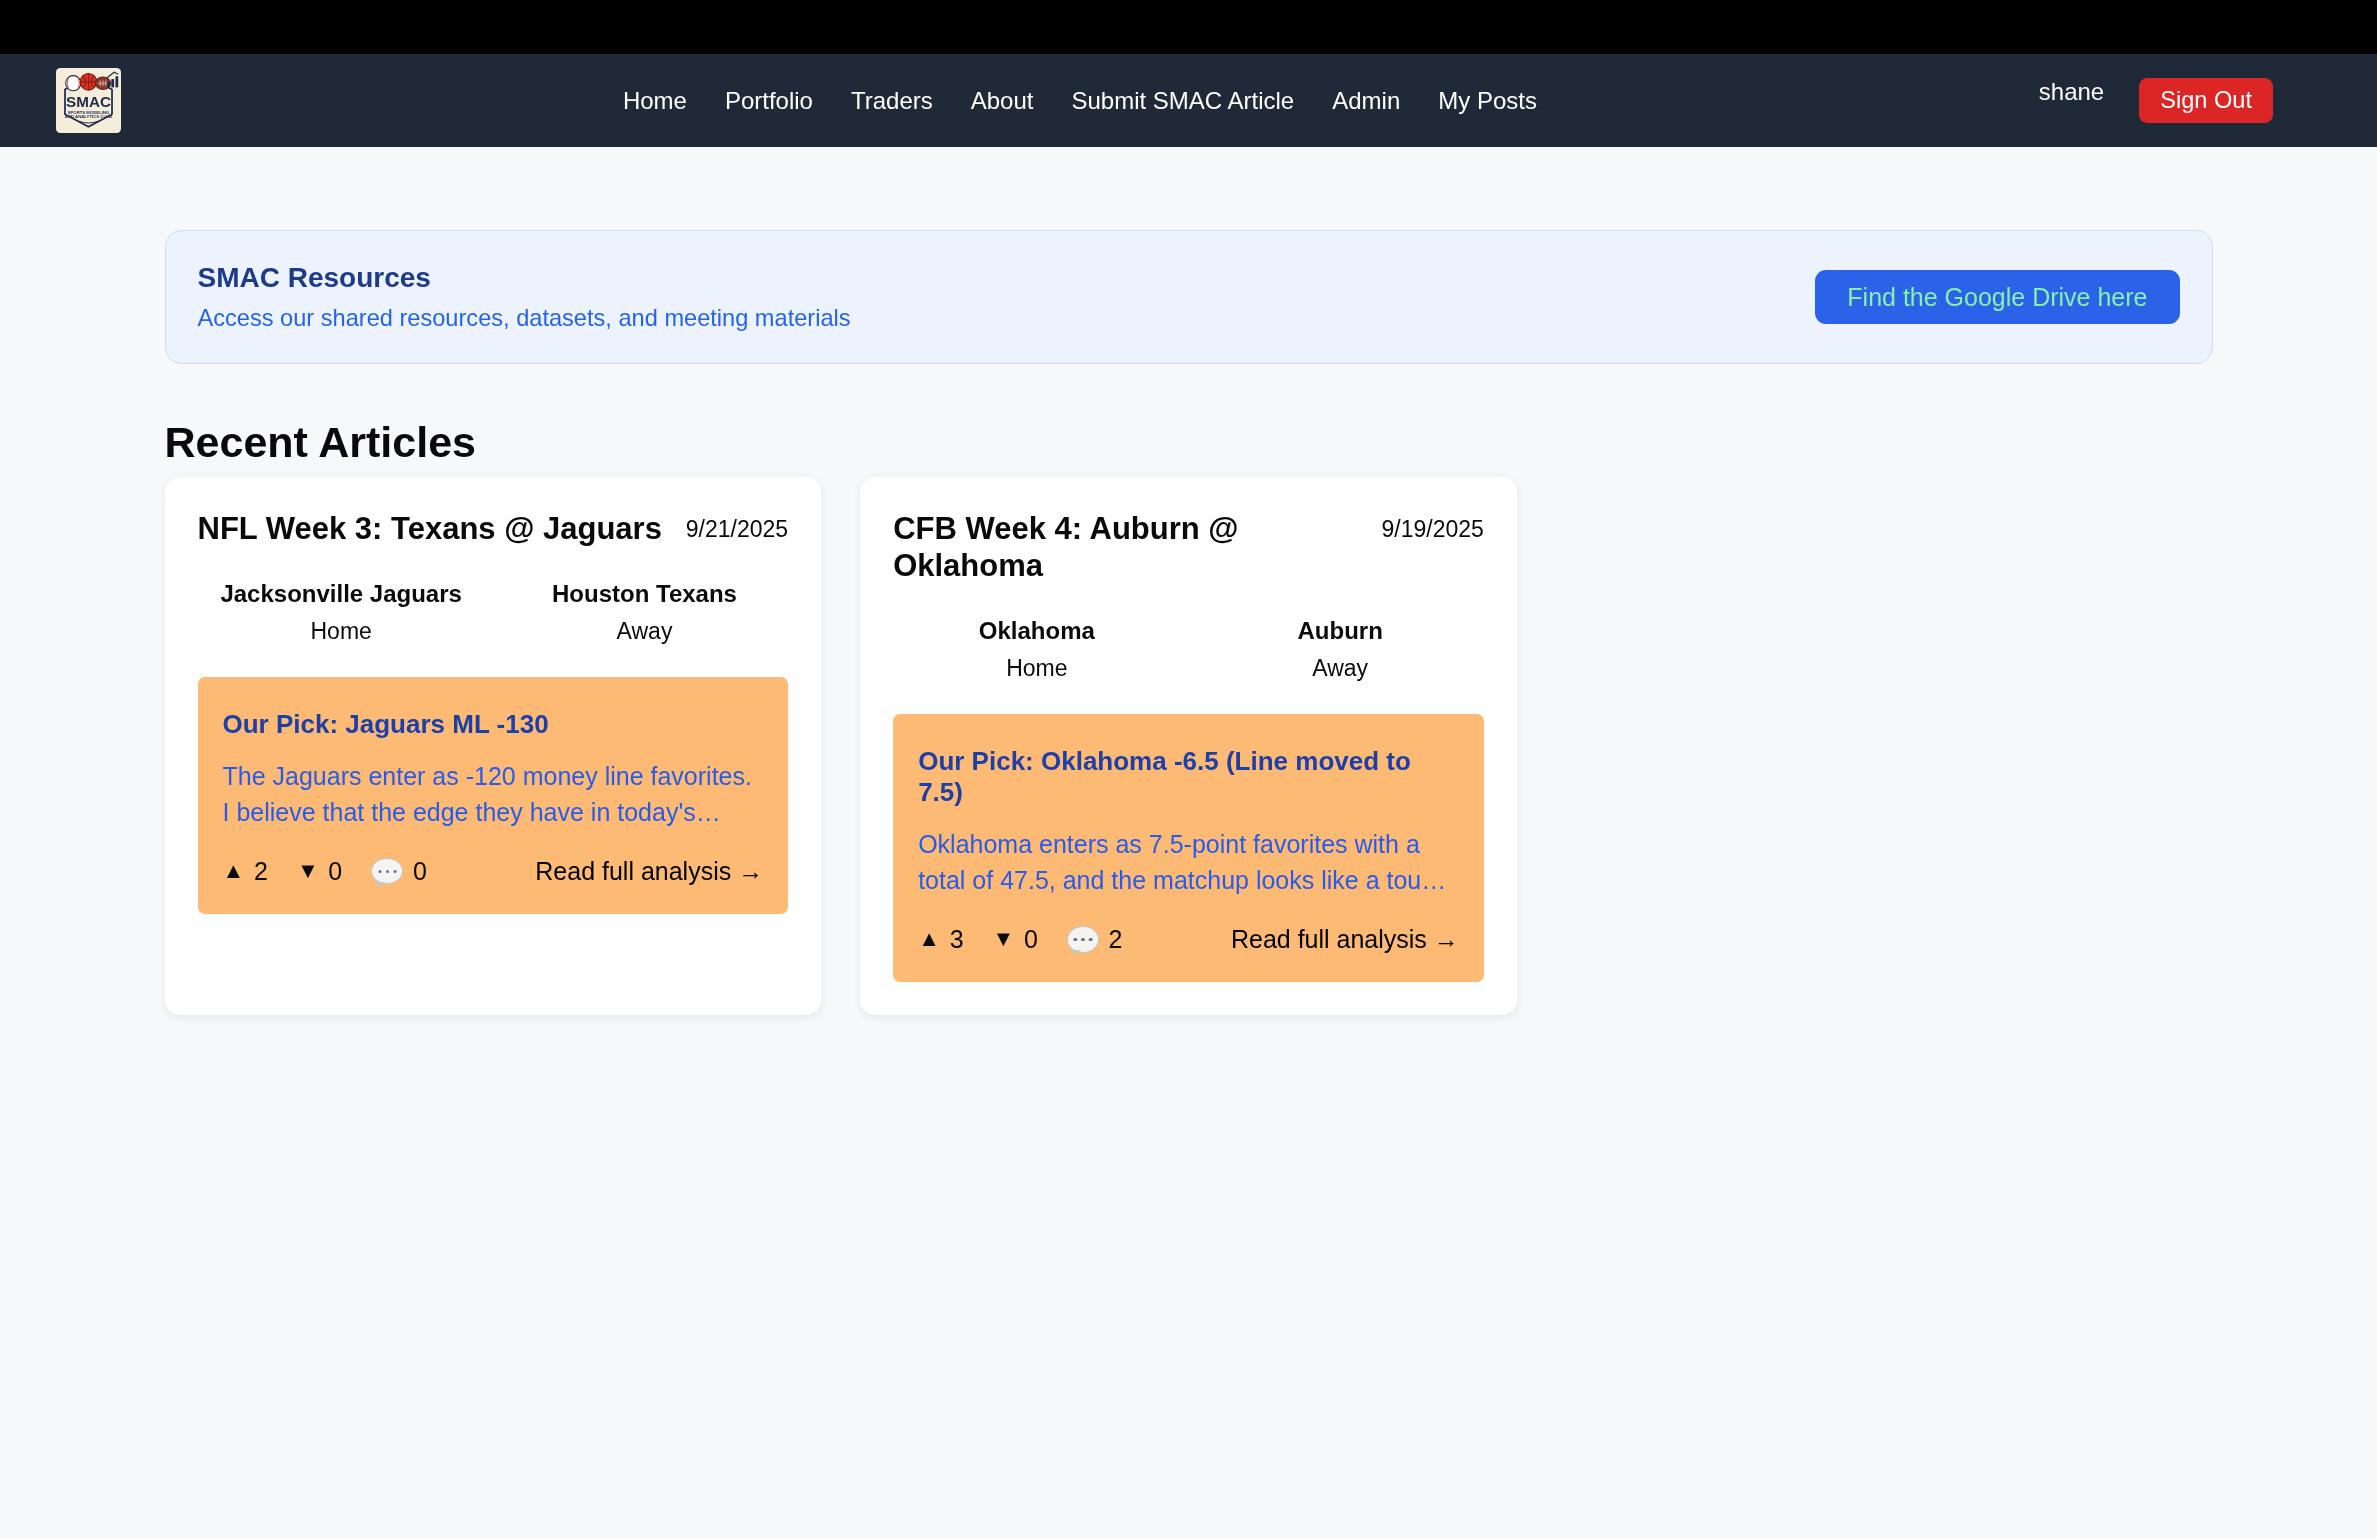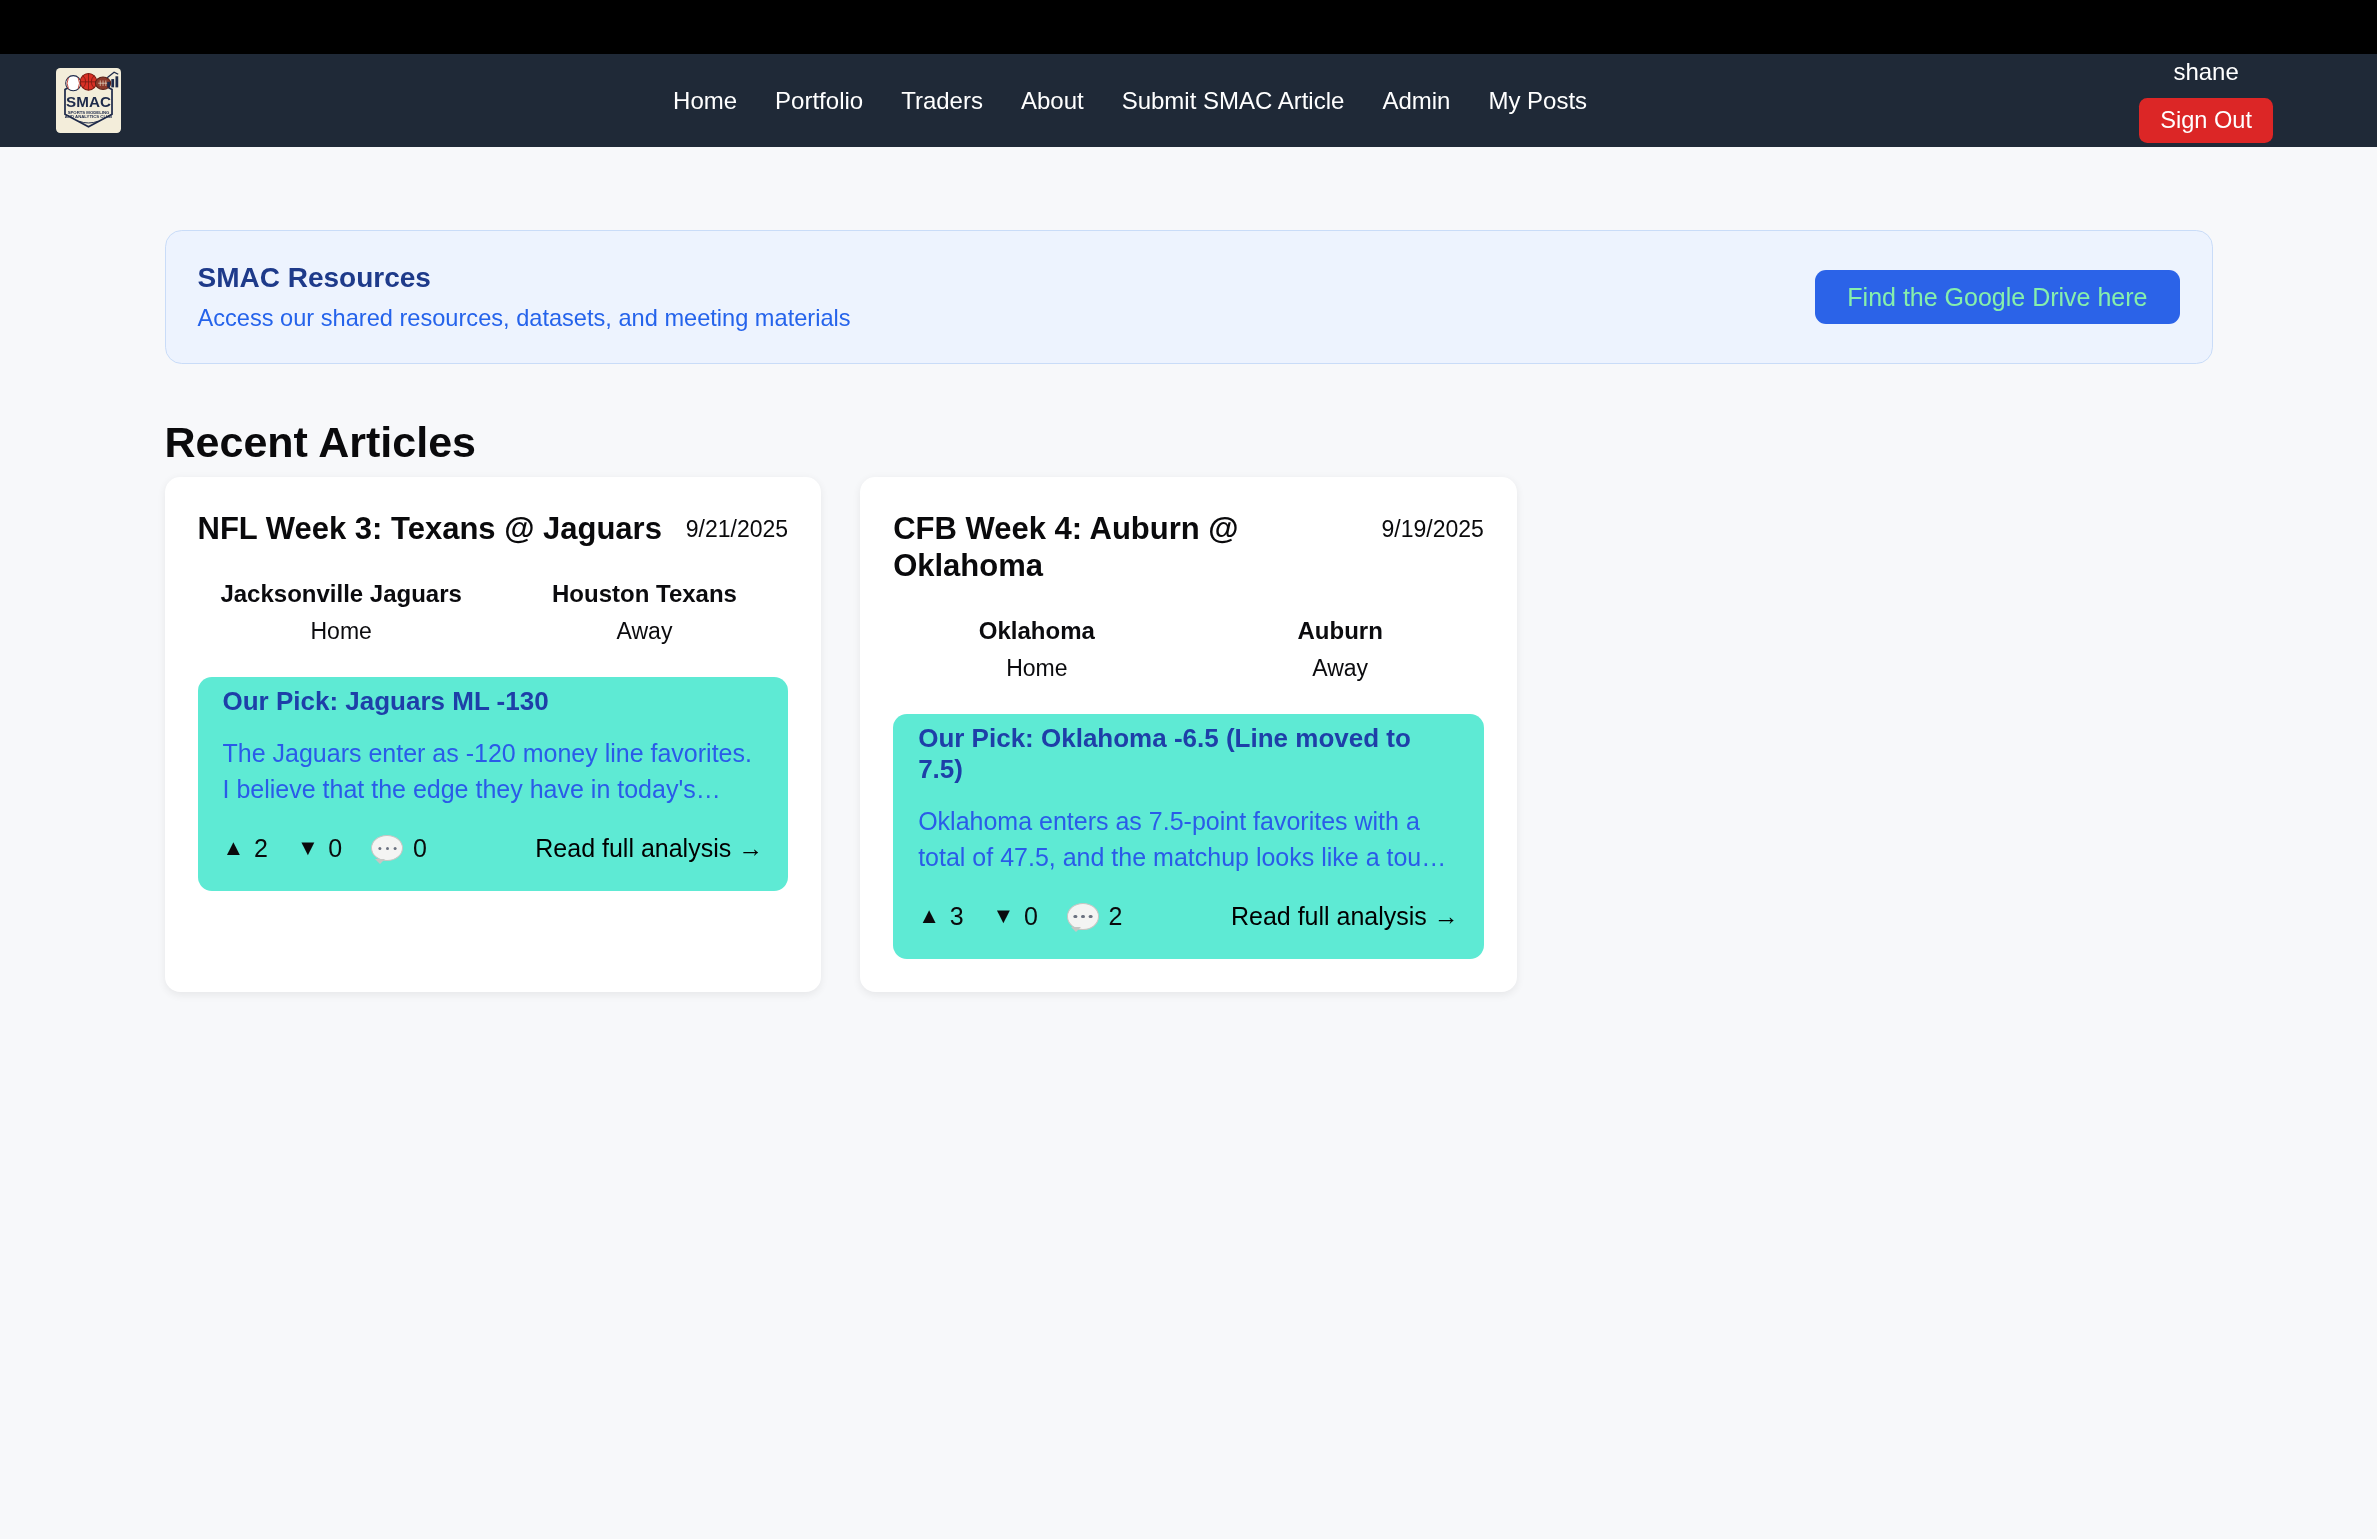--- a/index.html
+++ b/index.html
@@ -13,21 +13,21 @@
   
   .topbar { height: 54px; background: #000; }
   .navbar {
     height: 93px; background: #1f2937;
     display: flex; align-items: center;
     padding: 0 104px 0 56px;
   }
   .logo-box { width: 65px; height: 65px; flex: none; border-radius: 4.2px; overflow: hidden; cursor: pointer; }
   .nav-links { display: flex; gap: 38px; margin: 0 auto; }
   .nav-link { color: #ffffff; font-size: 24px; font-weight: 500; cursor: pointer; white-space: nowrap; }
-  .nav-user { display: flex; align-items: center; gap: 12px; flex-direction: column; }
+  .nav-user { display: flex; gap: 35px; }
   .nav-username { color: #ffffff; font-size: 24px; }
   .signout-btn {
     background: #dc2626; color: #ffffff; border: none;
     font-size: 23.6px; font-family: inherit;
     padding: 9px 21px; border-radius: 8.3px; cursor: pointer;
   }
   
   .container { width: 2048px; margin: 0 auto; }
   .resources-banner {
     margin-top: 83px;
@@ -53,22 +53,22 @@
     box-shadow: 0 2.1px 8.3px rgba(0,0,0,0.07);
   }
   .card-head { display: flex; justify-content: space-between; align-items: flex-start; gap: 1px; }
   .card-title { font-size: 31px; font-weight: 700; line-height: 1.2; color: #0a0a0c; }
   .card-date { font-size: 23px; color: #0a0a0c; white-space: nowrap; padding-top: 5.6px; }
   .teams-row { display: flex; margin-top: 33px; text-align: center; gap: 16px; }
   .team { flex: 1; }
   .team-name { font-size: 24px; font-weight: 700; }
   .team-role { font-size: 23px; margin-top: 9.7px; }
   .pick-box {
-    margin-top: 32px; background: #5eead4; border-radius: 14px;
-    padding: 9px 25px 28px;
+    margin-top: 32px; background: #fdba74; border-radius: 7px;
+    padding: 32px 25px 28px;
   }
   .pick-title { font-size: 26px; font-weight: 700; color: #1e3fa8; }
   .pick-excerpt {
     font-size: 25px; color: #2a5be8; line-height: 1.45; margin-top: 18px;
     display: -webkit-box; -webkit-line-clamp: 2; line-clamp: 2;
     -webkit-box-orient: vertical; overflow: hidden;
   }
   .pick-footer { display: flex; justify-content: space-between; align-items: center; margin-top: 26.4px; }
   .votes-row { display: flex; align-items: center; gap: 29px; font-size: 25px; color: #0a0a0c; }
   .vote-group { display: flex; align-items: center; gap: 9.7px; cursor: pointer; }

